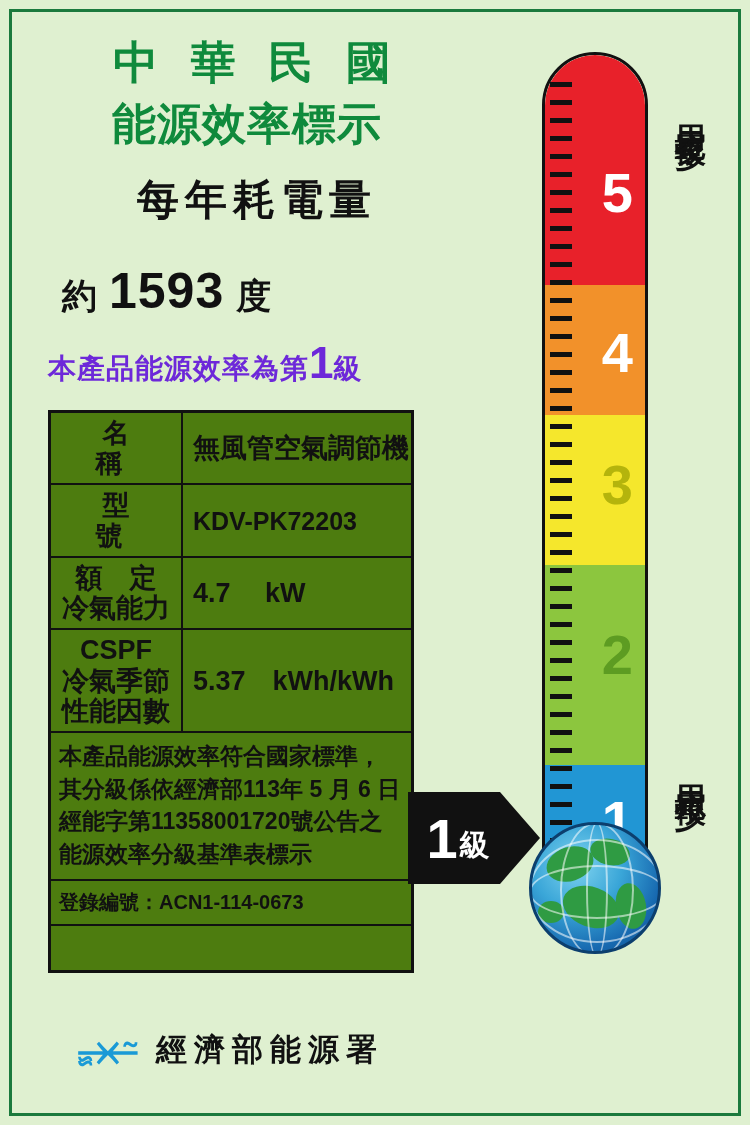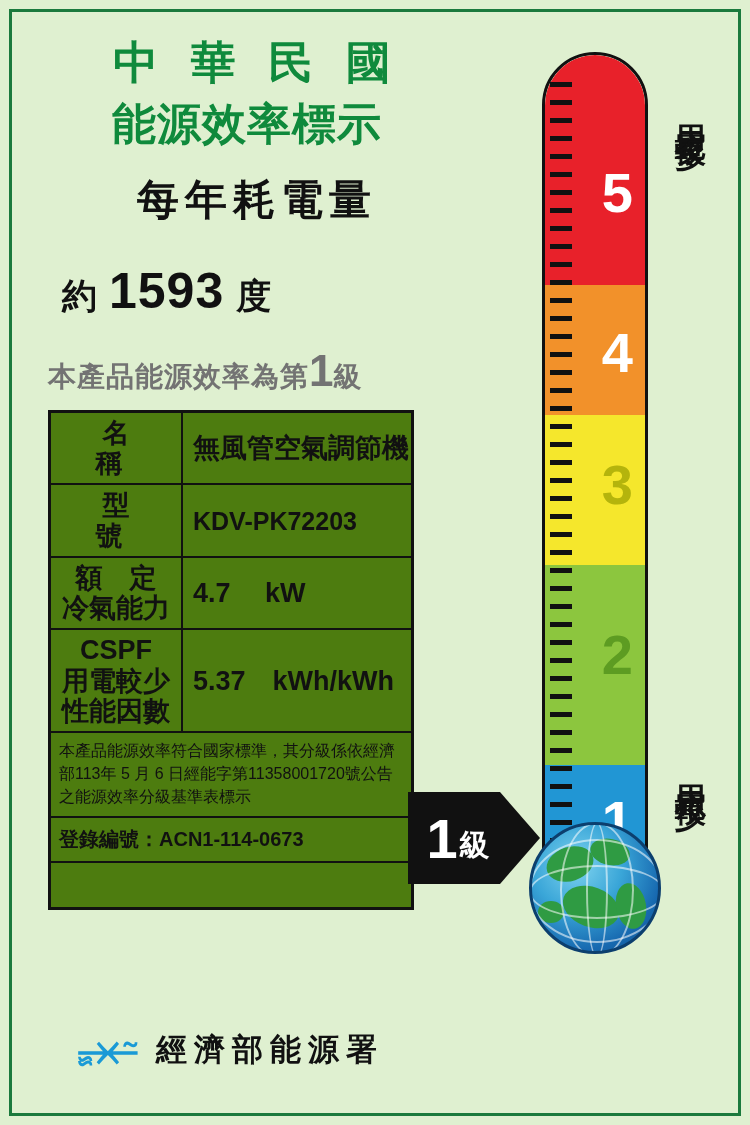--- a/index.html
+++ b/index.html
@@ -94,22 +94,21 @@
     font-weight: bold;
     color: #111;
     vertical-align: baseline;
   }
   .grade-line {
     position: absolute;
     left: 48px;
     top: 338px;
     width: 420px;
     white-space: nowrap;
-    color: #737373;
-    margin-top: 8px;
+    color: #6d28d9;
   }
   .grade-line .t1 {
     font-size: 28px;
     font-weight: bold;
     letter-spacing: 1px;
   }
   .grade-line .big {
     font-size: 44px;
     font-weight: bold;
     letter-spacing: 0;
@@ -149,22 +148,22 @@
   .cell-val {
     font-size: 25px;
     font-weight: bold;
     padding: 6px 0 6px 10px !important;
     line-height: 1.2;
   }
   .cell-val.big {
     font-size: 27px;
   }
   .cell-note {
-    font-size: 16px;
-    font-weight: normal;
+    font-size: 23px;
+    font-weight: bold;
     line-height: 1.42;
     padding: 7px 8px 8px 8px !important;
     letter-spacing: 0px;
   }
   .cell-reg {
     font-size: 20px;
     font-weight: bold;
     padding: 8px 6px 8px 8px !important;
     white-space: nowrap;
   }
@@ -364,21 +363,21 @@
       <td class="cell-key"><span class="sp">型　號</span></td>
       <td class="cell-val">KDV-PK72203</td>
     </tr>
     <tr>
       <td class="cell-key" style="white-space:pre-line">額　定
 冷氣能力</td>
       <td class="cell-val big">4.7　 kW</td>
     </tr>
     <tr>
       <td class="cell-key" style="white-space:pre-line">CSPF
-用電較少
+冷氣季節
 性能因數</td>
       <td class="cell-val big">5.37　kWh/kWh</td>
     </tr>
     <tr>
       <td class="cell-note" colspan="2">本產品能源效率符合國家標準，其分級係依經濟部113年 5 月 6 日經能字第11358001720號公告之能源效率分級基準表標示</td>
     </tr>
     <tr>
       <td class="cell-reg" colspan="2"><span>登錄編號：</span><span>ACN1-114-0673</span></td>
     </tr>
     <tr>

